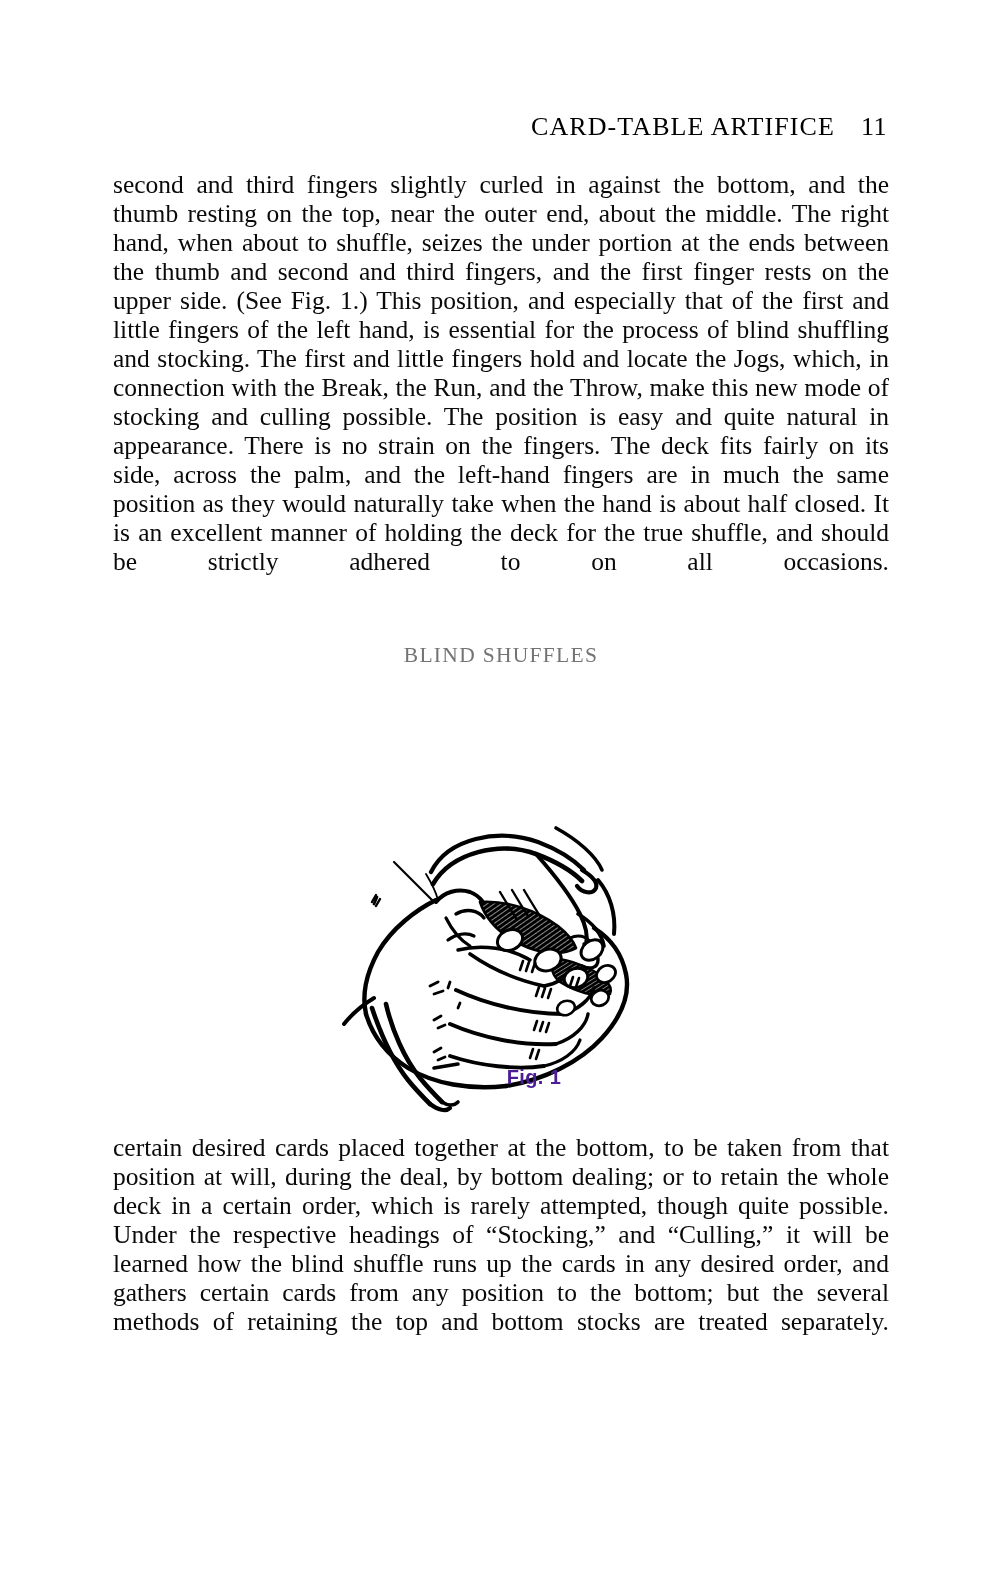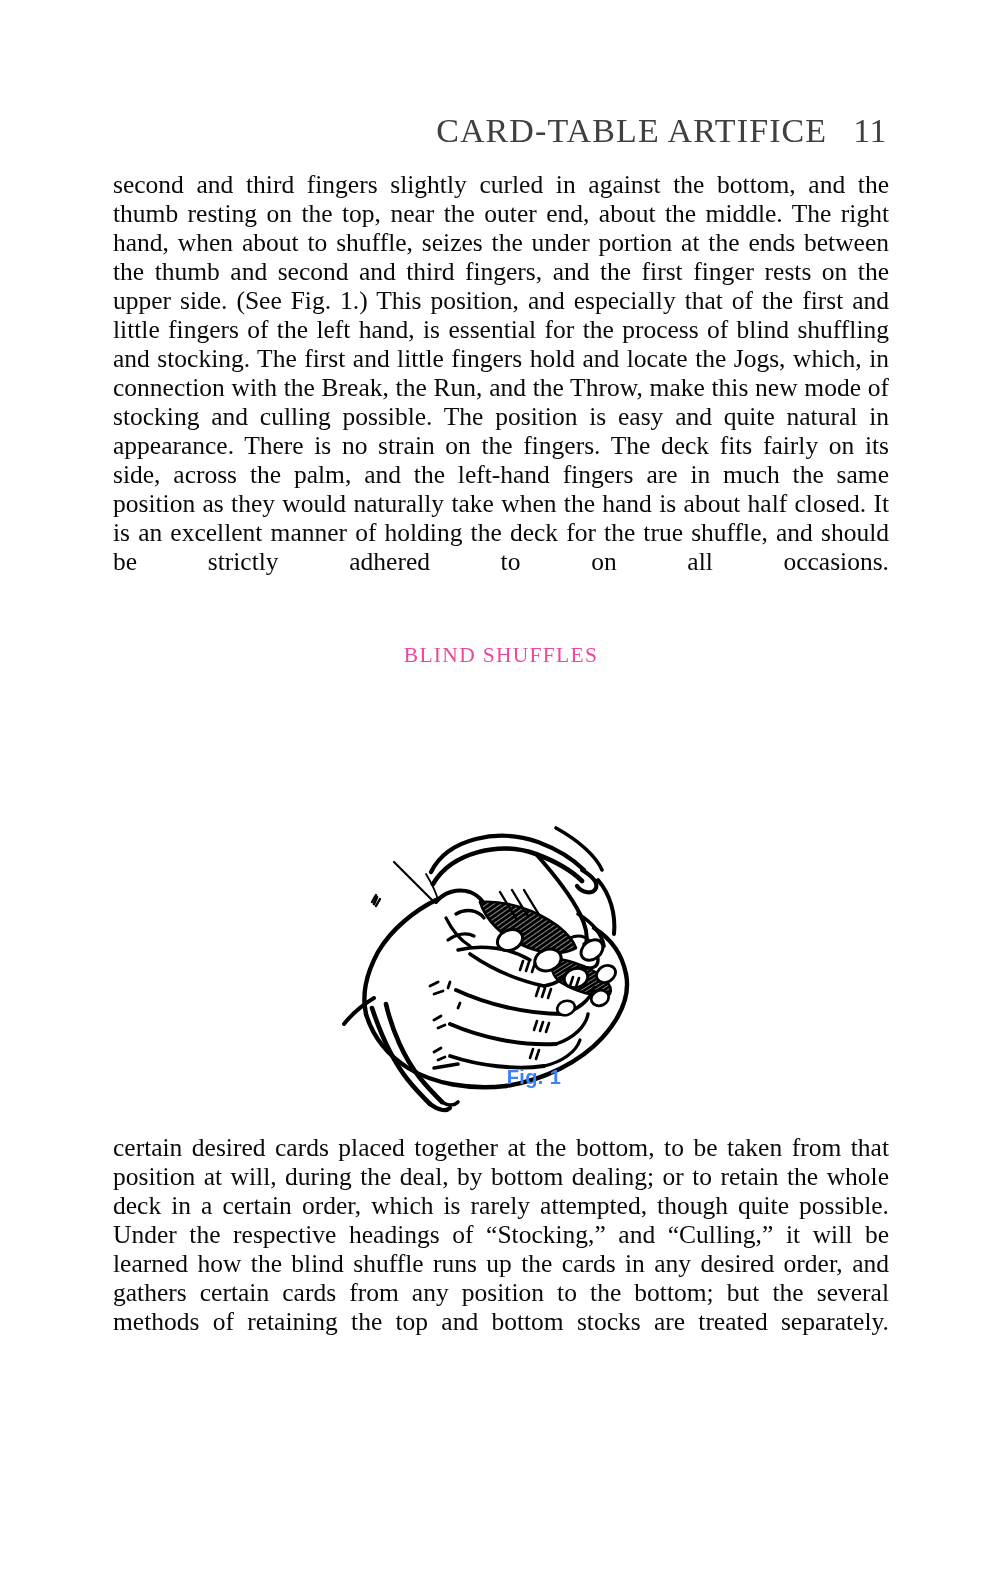--- a/index.html
+++ b/index.html
@@ -20,23 +20,23 @@
   }
 
   
   .running-head {
     position: absolute;
     left: 113px;
     top: 112px;
     width: 774px;
     text-align: right;
     font-family: "Liberation Serif", "DejaVu Serif", serif;
-    font-size: 34px;
+    font-size: 26px;
     letter-spacing: 1.1px;
-    color: #404040;
+    color: #000000;
     white-space: nowrap;
   }
   .running-head .rh-title { margin-right: 26px; }
   .running-head .rh-folio { letter-spacing: 0.5px; }
 
   
   .col {
     position: absolute;
     left: 113px;
     width: 776px;
@@ -64,21 +64,21 @@
   #para-certain { top: 1133px; }
 
   .section-head {
     position: absolute;
     left: 113px;
     top: 643px;
     width: 776px;
     text-align: center;
     font-size: 21.5px;
     letter-spacing: 1.3px;
-    color: #ec4899;
+    color: #737373;
   }
 
   
   .figure {
     position: absolute;
     left: 330px;
     top: 818px;
     width: 340px;
     height: 300px;
   }
@@ -88,21 +88,21 @@
     left: 0;
     top: 248px;
     width: 340px;
     text-align: center;
     padding-left: 68px;
     box-sizing: border-box;
     font-family: "Liberation Sans", "DejaVu Sans", sans-serif;
     font-weight: bold;
     font-size: 20px;
     letter-spacing: 0.4px;
-    color: #3b82f6;
+    color: #4c1d95;
   }
 </style>
 </head>
 <body>
 
 <div class="page">
 
   <div class="running-head">
     <span class="rh-title">CARD-TABLE ARTIFICE</span><span class="rh-folio">11</span>
   </div>

